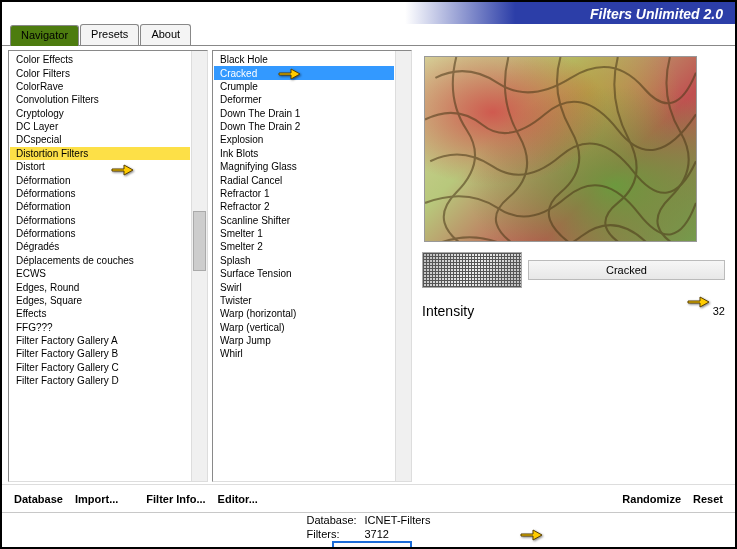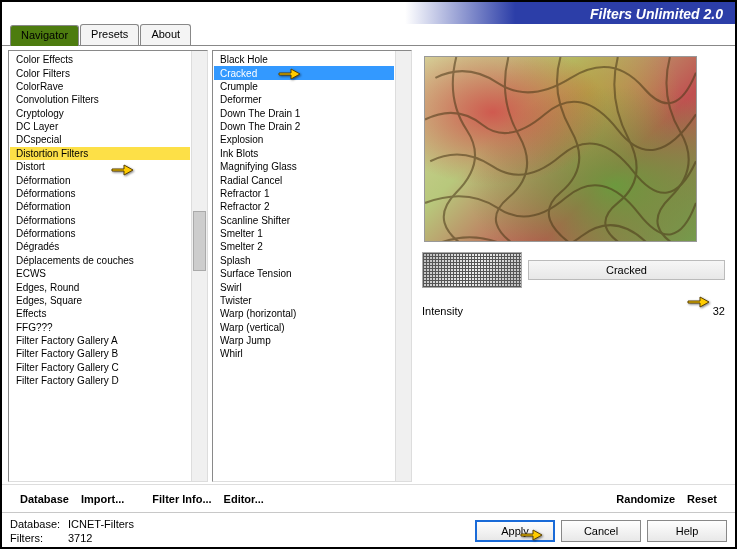--- a/index.html
+++ b/index.html
@@ -133,44 +133,45 @@
   border: 1px solid #bbb;
   text-align: center;
   line-height: 18px;
   font-size: 11px;
 }
 .slider-row {
   display: flex;
   align-items: center;
   margin: 6px 0;
 }
-.slider-row .label { flex: 0 0 70px; font-size: 11px; }
+.slider-row .label { flex: 0 0 70px; font-size: 14px; }
 .slider-row .track { flex: 1; position: relative; height: 18px; }
 .slider-row .value { flex: 0 0 24px; text-align: right; font-size: 11px; }
 .btnrow {
   display: flex;
   height: 28px;
   border-top: 1px solid #ddd;
   align-items: center;
-  padding: 0 12px;
+  padding: 0 6px;
 }
 .btnrow .tbtn {
   padding: 4px 6px;
   font-size: 11px;
   font-weight: bold;
   cursor: pointer;
 }
 .btnrow .spacer { flex: 1; }
 .bottom {
   border-top: 1px solid #c8c8c8;
   height: 36px;
   display: flex;
   align-items: center;
   padding: 0 8px;
   background: #fff;
+  flex-direction: column;
 }
 .bottom .info { font-size: 11px; line-height: 14px; }
 .bottom .info .lbl { display: inline-block; width: 58px; }
 .bottom .spacer { flex: 1; }
 .bottom .btn {
   width: 80px; height: 22px;
   border: 1px solid #888;
   background: linear-gradient(#fefefe,#e8e8e8);
   margin-left: 6px;
   font-size: 11px;

